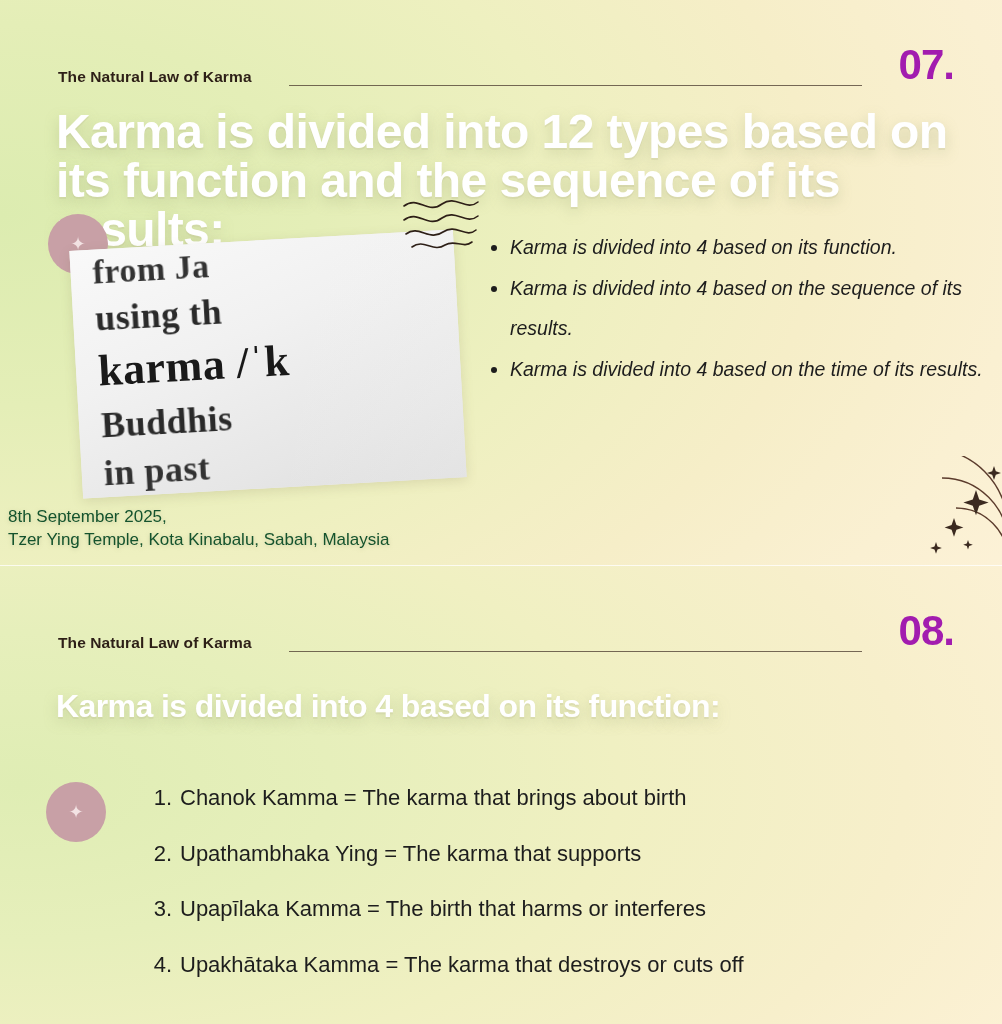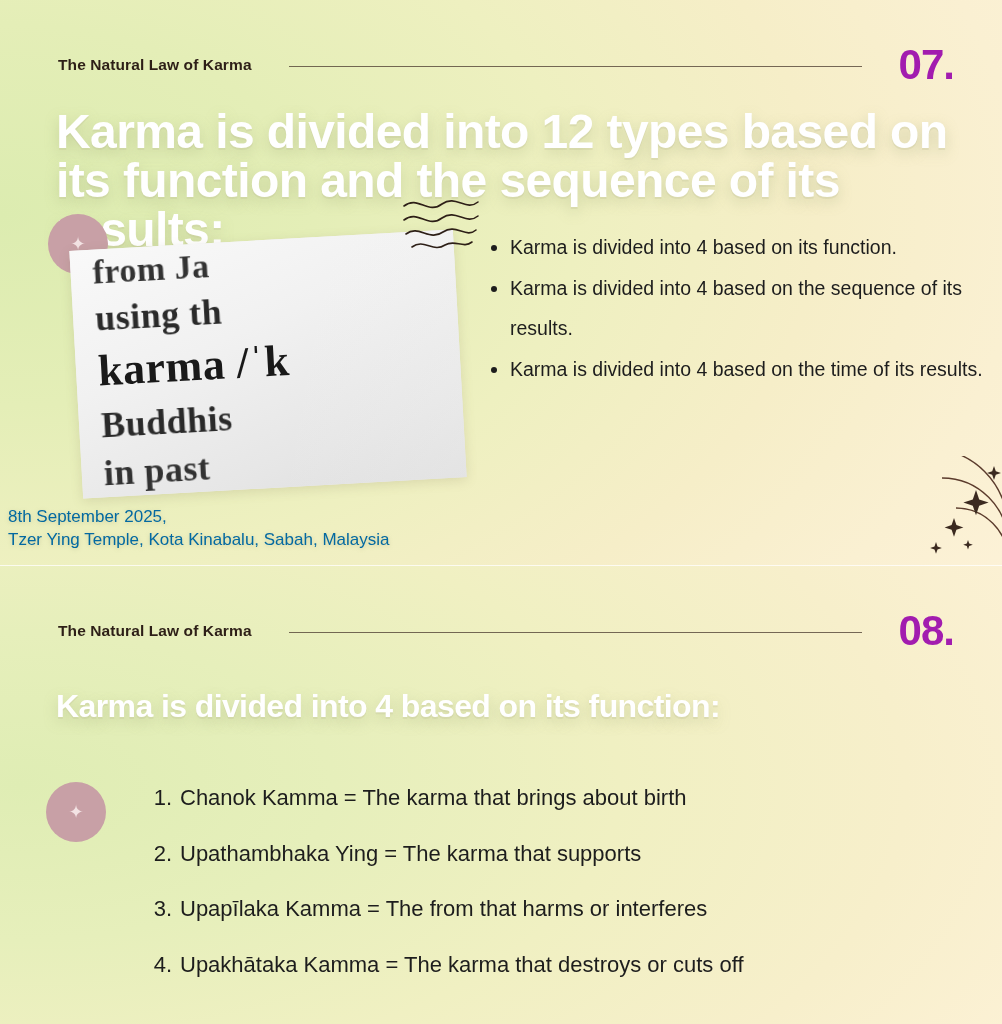--- a/index.html
+++ b/index.html
@@ -37,21 +37,21 @@
     background:
       radial-gradient(130% 140% at 2% 48%, #dfedb4 0%, #e6efbb 24%, #f0f0c2 46%, #f7efcb 68%, #fcf1d5 86%, #fdf3da 100%);
   }
 
   
   .head {
     position: absolute;
     left: 58px;
     right: 48px;
     display: flex;
-    align-items: center;
+    align-items: flex-end;
     gap: 37px;
   }
   .slide-1 .head { top: 44px; }
   .slide-2 .head { top: 44px; }
 
   .kicker {
     font-size: 15.5px;
     font-weight: 700;
     color: #2d1f17;
     letter-spacing: .1px;
@@ -166,29 +166,29 @@
   
   .bullets {
     position: absolute;
     left: 488px;
     top: 228px;
     right: 16px;
     color: #1d1d1d;
     font-size: 19.5px;
     line-height: 2.02;
   }
-  .bullets li { margin-bottom: 2px; }
+  .bullets li { margin-bottom: 2px; font-style: italic; }
   .bullets ul { padding-left: 22px; }
 
   
   .footer {
     position: absolute;
     left: 8px;
     bottom: 14px;
-    color: #0369a1;
+    color: #14532d;
     font-size: 17px;
     line-height: 1.35;
     text-shadow: 0 1px 4px rgba(150,150,110,.35);
   }
 
   
   .sparkles {
     position: absolute;
     right: -6px;
     bottom: 0;
@@ -314,21 +314,21 @@
       <div class="row">
         <div class="idx">1.</div>
         <div>Chanok Kamma = The karma that brings about birth</div>
       </div>
       <div class="row">
         <div class="idx">2.</div>
         <div>Upathambhaka Ying = The karma that supports</div>
       </div>
       <div class="row">
         <div class="idx">3.</div>
-        <div>Upapīlaka Kamma = The from that harms or interferes</div>
+        <div>Upapīlaka Kamma = The birth that harms or interferes</div>
       </div>
       <div class="row">
         <div class="idx">4.</div>
         <div>Upakhātaka Kamma = The karma that destroys or cuts off</div>
       </div>
     </div>
   </div>
 
 </div>
 

